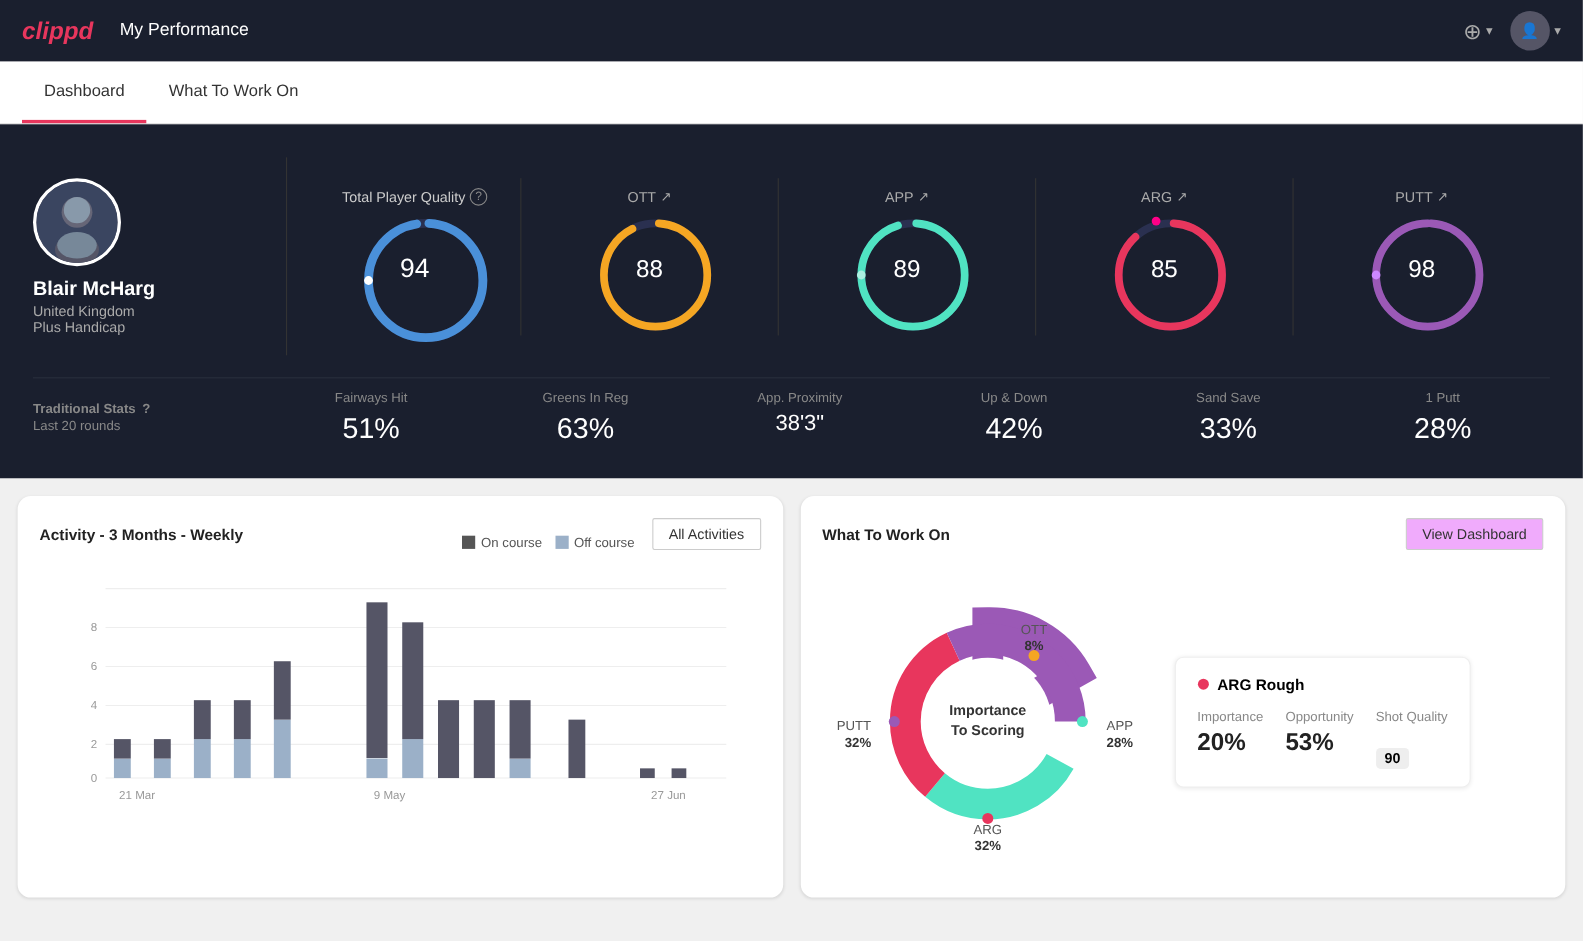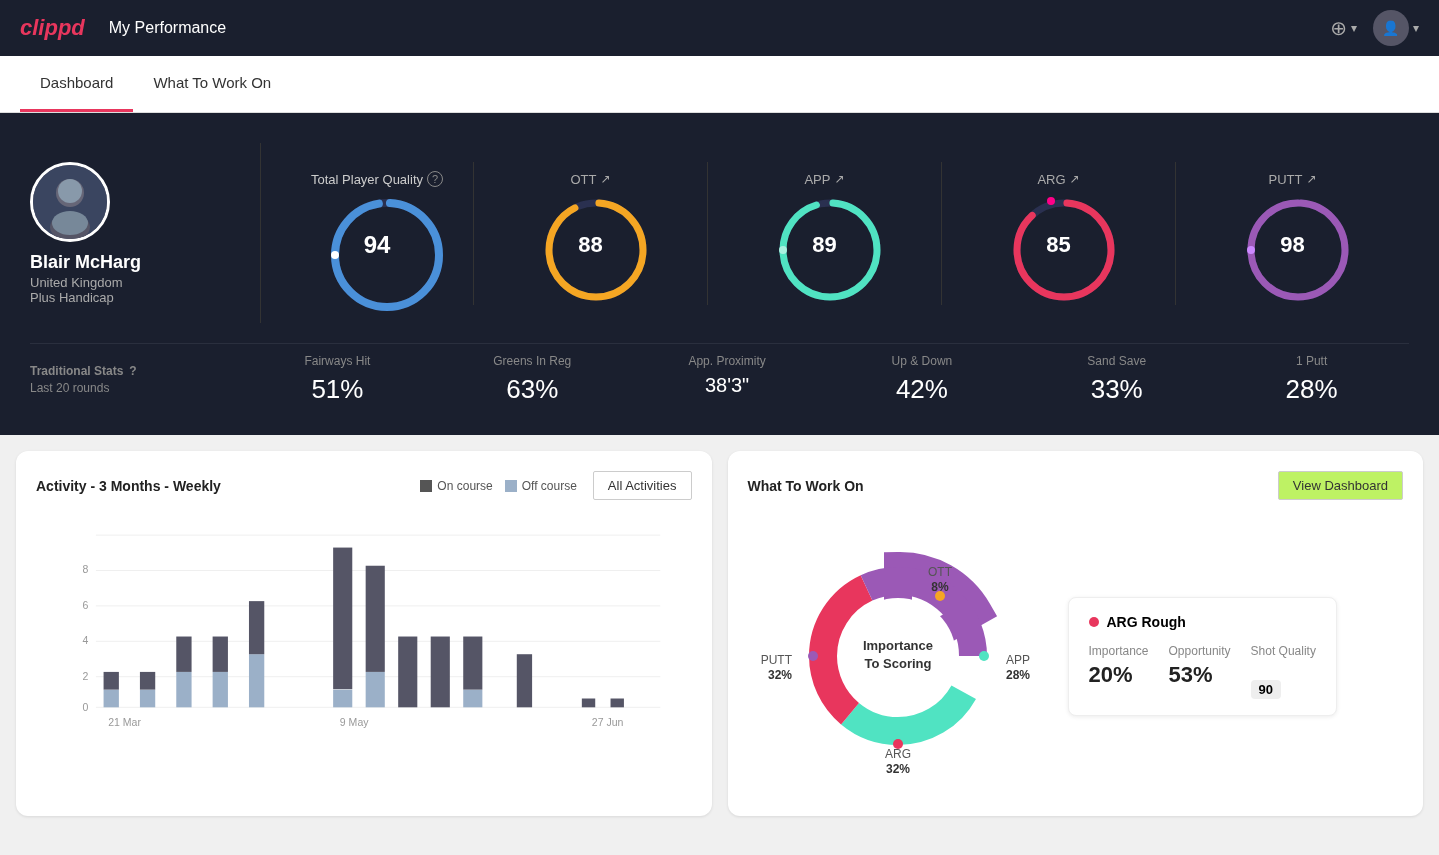--- a/index.html
+++ b/index.html
@@ -35,21 +35,21 @@
     .pq-label .help { color: #888; font-size: 11px; border: 1px solid #888; border-radius: 50%; width: 16px; height: 16px; display: inline-flex; align-items: center; justify-content: center; cursor: pointer; }
 
     .score-cards { display: flex; gap: 0; flex: 1; }
     .score-card { flex: 1; display: flex; flex-direction: column; align-items: center; border-left: 1px solid #333; padding: 10px 20px; }
     .score-card-label { color: #aaa; font-size: 13px; margin-bottom: 8px; display: flex; align-items: center; gap: 4px; }
     .arrow-up { color: #aaa; font-size: 12px; }
 
     
     .gauge-container { position: relative; width: 100px; height: 100px; }
     .gauge-container svg { transform: rotate(-90deg); }
-    .gauge-value { position: absolute; top: 50%; left: 50%; transform: translate(-50%, -50%); color: white; font-size: 24px; font-weight: bold; }
+    .gauge-value { position: absolute; top: 50%; left: 50%; transform: translate(-50%, -50%); color: white; font-size: 24px; font-weight: normal; }
 
     
     .trad-stats { display: flex; align-items: center; padding-top: 10px; border-top: 1px solid #2a2f3e; }
     .trad-stats-label { width: 210px; }
     .trad-stats-label h3 { color: #fff; font-size: 15px; font-weight: 600; display: flex; align-items: center; gap: 6px; }
     .trad-stats-label span { color: #888; font-size: 12px; }
     .trad-stats-values { display: flex; gap: 0; flex: 1; }
     .stat-item { flex: 1; display: flex; flex-direction: column; align-items: center; }
     .stat-label { color: #888; font-size: 12px; margin-bottom: 6px; }
     .stat-value { color: #fff; font-size: 26px; font-weight: 300; }
@@ -64,21 +64,21 @@
     .chart-legend { display: flex; align-items: center; gap: 12px; }
     .legend-item { display: flex; align-items: center; gap: 5px; font-size: 12px; color: #555; }
     .legend-dot { width: 12px; height: 12px; }
     .all-activities-btn { border: 1px solid #ccc; background: #fff; padding: 6px 14px; font-size: 13px; cursor: pointer; border-radius: 2px; color: #333; }
 
     .chart-area { position: relative; height: 220px; }
 
     
     .wtwo-header { display: flex; align-items: center; justify-content: space-between; margin-bottom: 16px; }
     .wtwo-title { font-size: 14px; font-weight: 600; color: #222; }
-    .view-dashboard-btn { border: 1px solid #ccc; background: #bef264; padding: 6px 14px; font-size: 13px; cursor: pointer; border-radius: 2px; color: #333; }
+    .view-dashboard-btn { border: 1px solid #ccc; background: #f0abfc; padding: 6px 14px; font-size: 13px; cursor: pointer; border-radius: 2px; color: #333; }
 
     .wtwo-content { display: flex; gap: 20px; align-items: center; }
 
     .info-card { background: #fff; border: 1px solid #eee; border-radius: 8px; padding: 16px 20px; box-shadow: 0 1px 4px rgba(0,0,0,0.08); min-width: 260px; }
     .info-card-title { display: flex; align-items: center; gap: 8px; font-size: 14px; font-weight: 600; margin-bottom: 14px; }
     .info-card-title .dot { width: 10px; height: 10px; border-radius: 50%; background: #e8365d; }
     .info-metrics { display: flex; gap: 20px; }
     .info-metric { display: flex; flex-direction: column; }
     .info-metric-label { font-size: 12px; color: #888; margin-bottom: 4px; }
     .info-metric-value { font-size: 22px; font-weight: bold; color: #222; }
@@ -250,21 +250,21 @@
     </div>
   </div>
 
 </div>
 
 <div class="bottom-sections">
 
   <div class="bottom-card">
     <div class="chart-header">
       <span class="chart-title">Activity - 3 Months - Weekly</span>
-      <div style="display:flex;align-items:center;gap:16px">
+      <div style="display:flex;align-items:flex-end;gap:16px">
         <div class="chart-legend">
           <div class="legend-item">
             <div class="legend-dot" style="background:#555"></div>
             <span>On course</span>
           </div>
           <div class="legend-item">
             <div class="legend-dot" style="background:#9bb0c8"></div>
             <span>Off course</span>
           </div>
         </div>

